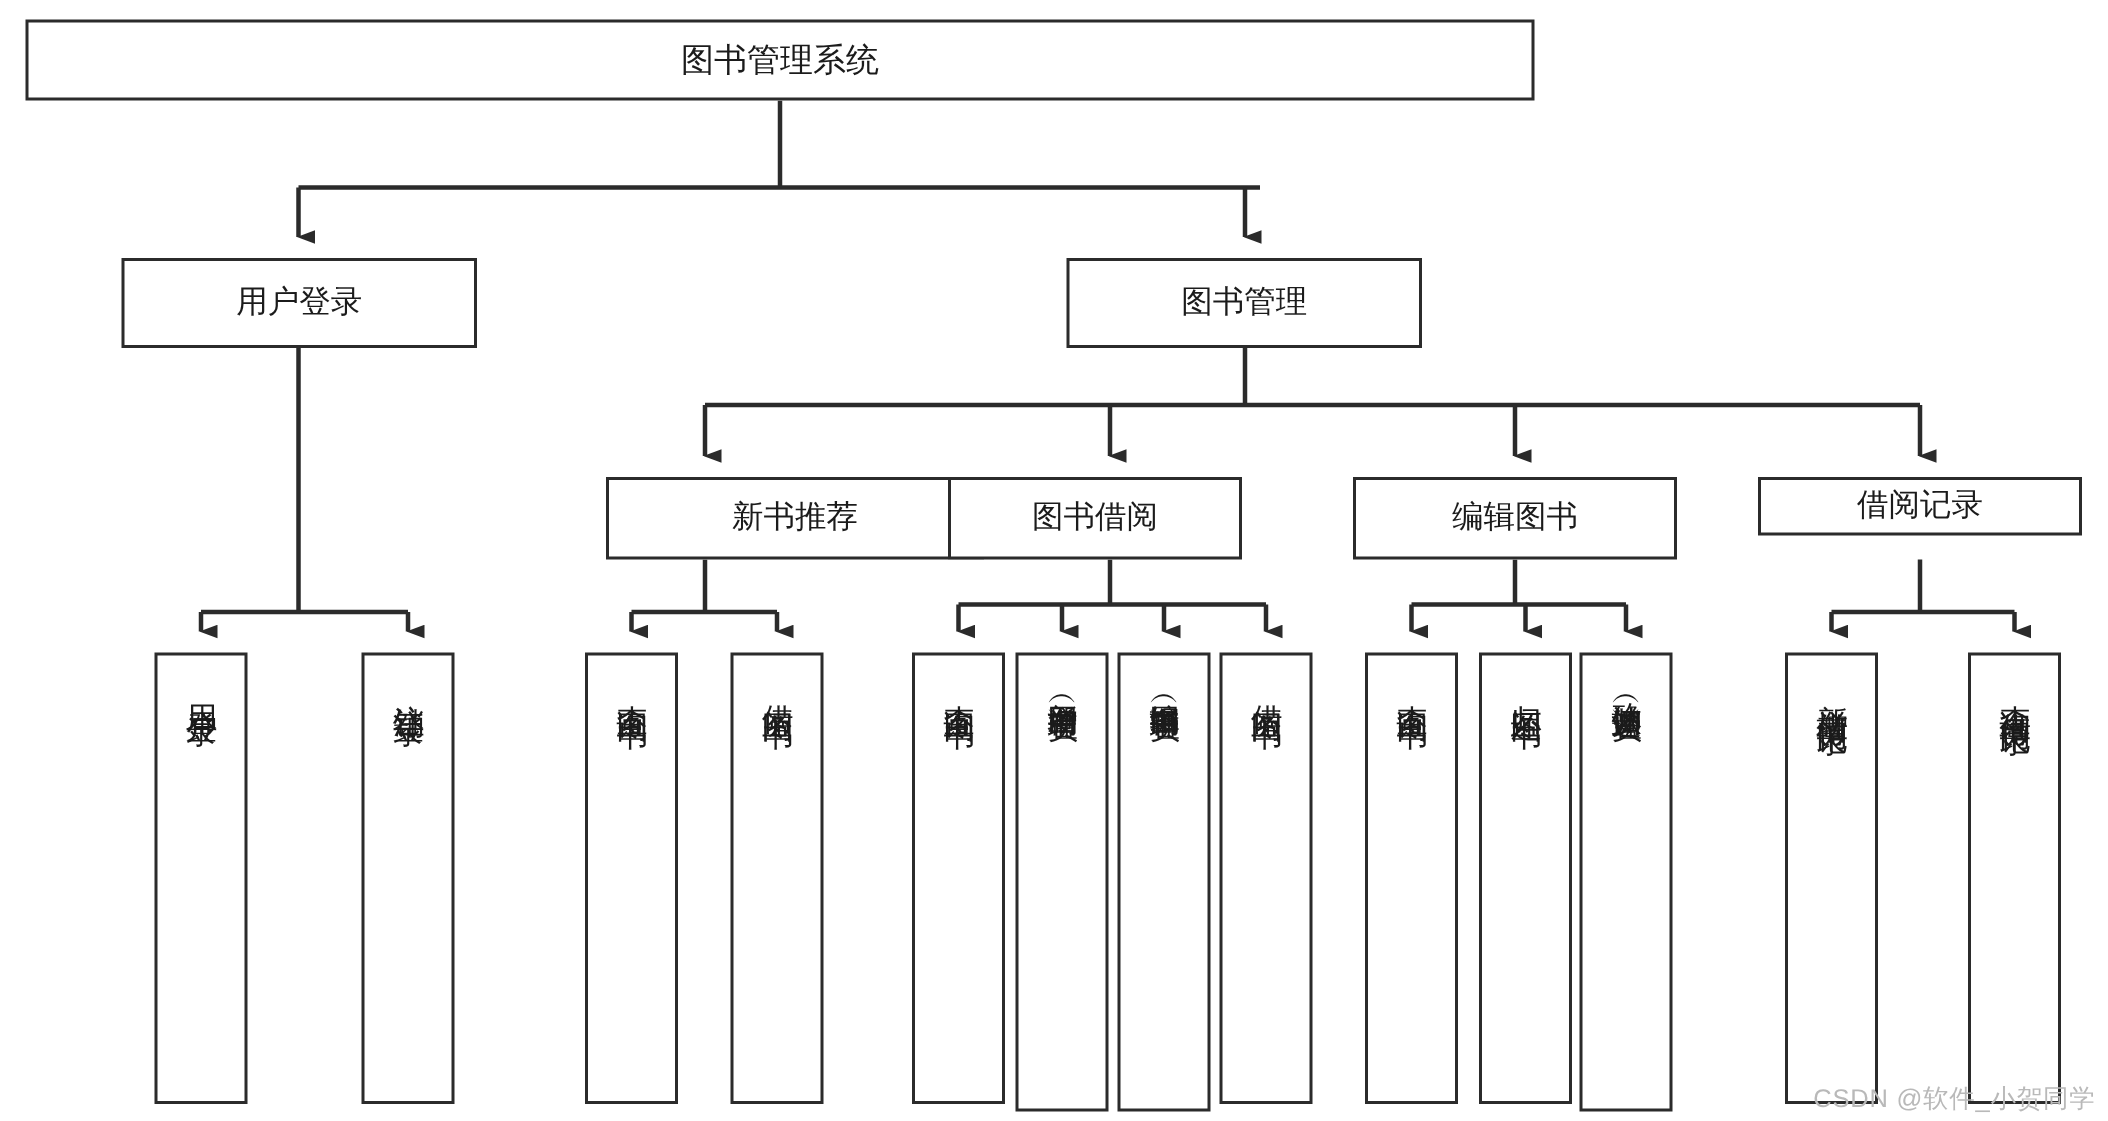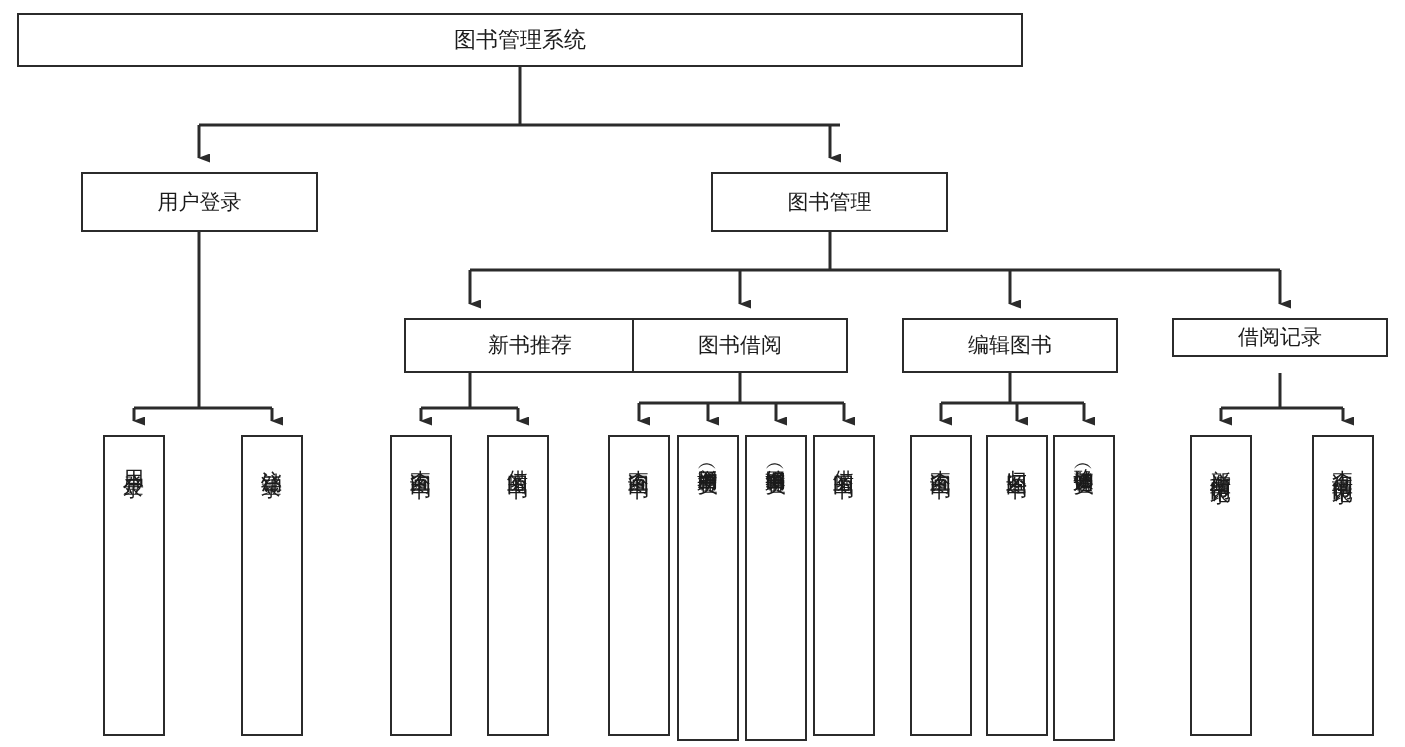--- a/index.html
+++ b/index.html
@@ -139,21 +139,21 @@
   </div>
 
   <div class="node horizontal" style="left:711px; top:172px; width:237px; height:60px;">
     <span class="node-label">图书管理</span>
   </div>
 
   <div class="node horizontal" style="left:362px; top:318px; width:252px; height:55px;margin-left:42px;">
     <span class="node-label">新书推荐</span>
   </div>
 
-  <div class="node horizontal" style="left:632px; top:318px; width:216px; height:55px;">
+  <div class="node horizontal" style="left:632px; top:318px; width:196px; height:55px;">
     <span class="node-label">图书借阅</span>
   </div>
 
   <div class="node horizontal" style="left:902px; top:318px; width:216px; height:55px;">
     <span class="node-label">编辑图书</span>
   </div>
 
   <div class="node horizontal" style="left:1172px; top:318px; width:216px; height:39px;">
     <span class="node-label">借阅记录</span>
   </div>
@@ -203,14 +203,15 @@
   </div>
 
   <div class="node vertical" style="left:1190px; top:435px; width:62px; height:301px;">
     <span class="node-label">新增借阅记录</span>
   </div>
 
   <div class="node vertical" style="left:1312px; top:435px; width:62px; height:301px;">
     <span class="node-label">查询借阅记录</span>
   </div>
 
+  <div id="watermark">CSDN @软件_小贺同学</div>
 
 </div>
 
 </body></html>

